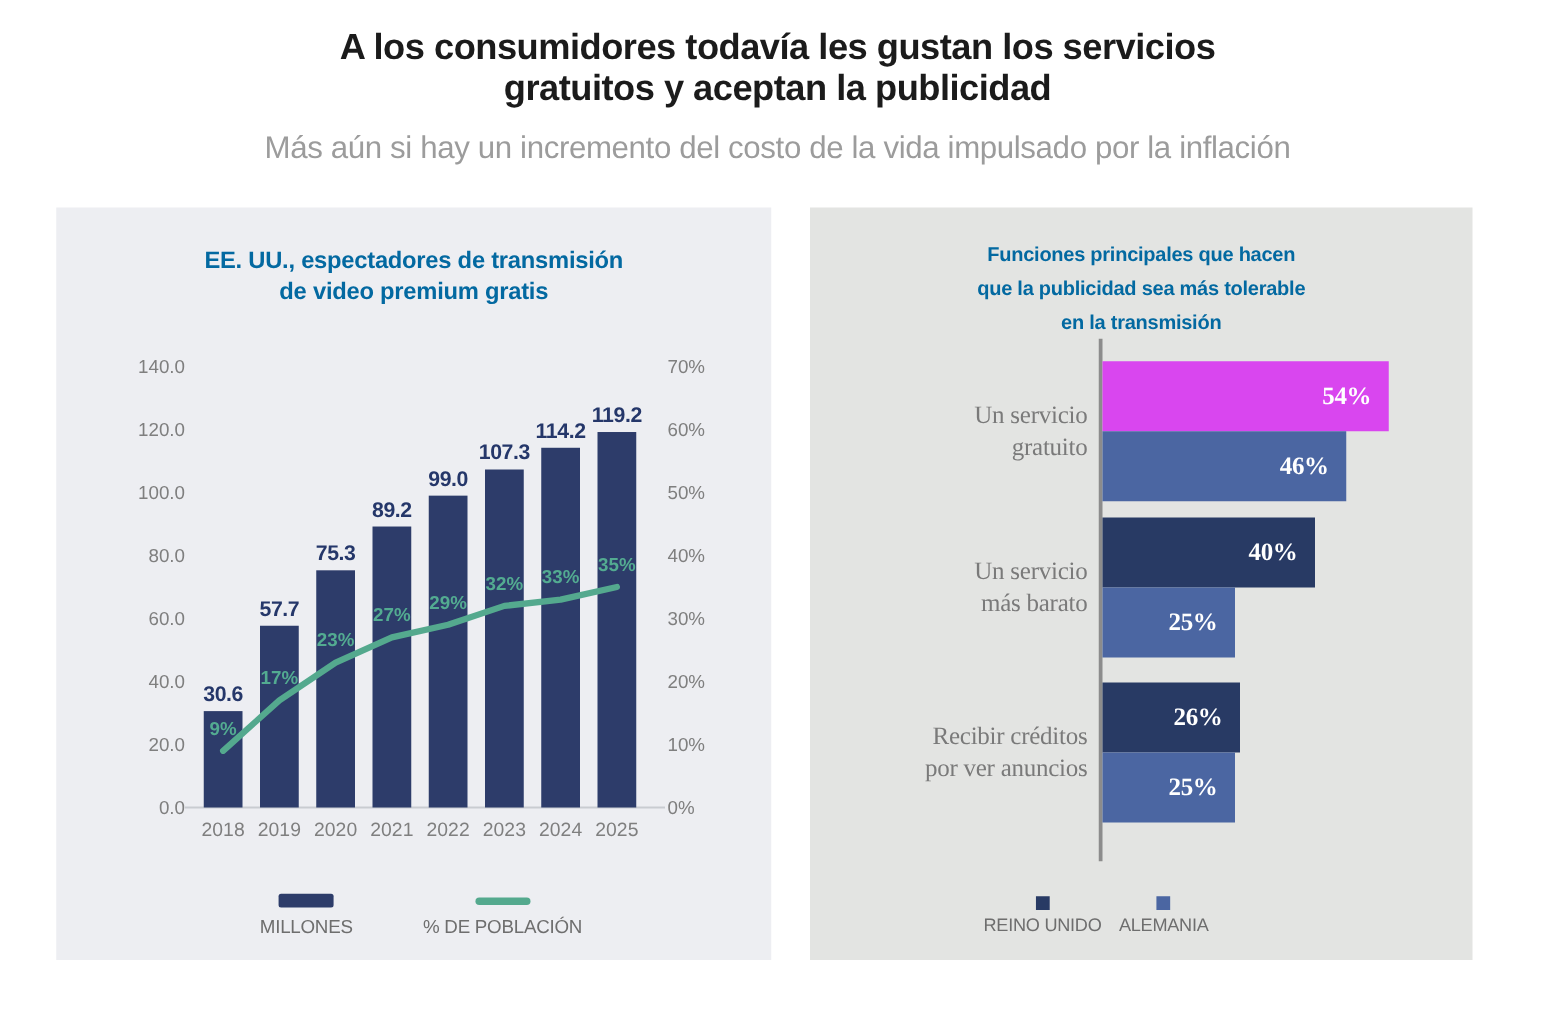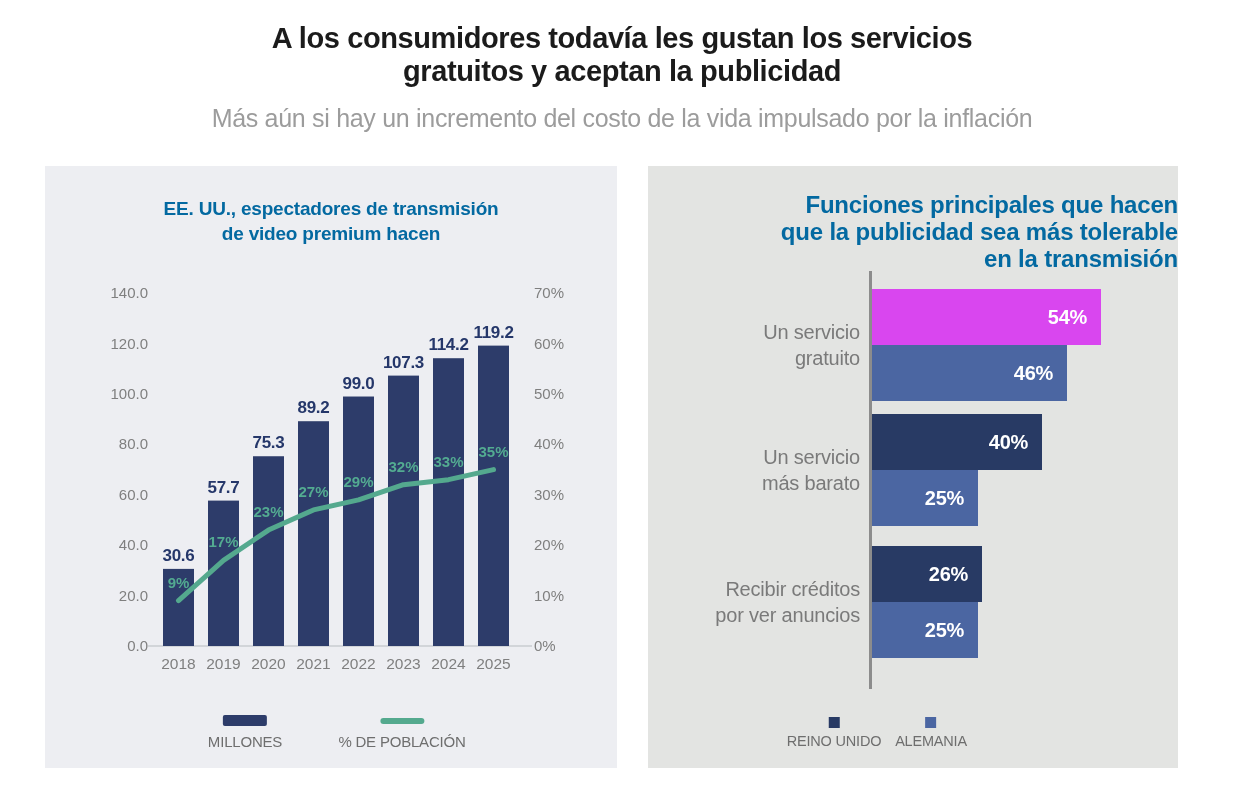--- a/index.html
+++ b/index.html
@@ -17,38 +17,38 @@
     font-size:25px;font-weight:400;color:#9c9c9c;letter-spacing:-0.3px;
   }
   .panel{position:absolute;top:166px;height:602px;}
   .panel-left{left:45px;width:572px;background:#edeef2;}
   .panel-right{left:648px;width:530px;background:#e3e4e2;}
   .panel-title{
     position:absolute;left:0;right:0;text-align:center;
     font-weight:bold;color:#0369a1;letter-spacing:-0.2px;
   }
   .panel-title-left{top:30px;font-size:19px;line-height:25px;}
-  .panel-title-right{top:25px;font-size:24px;line-height:27px;text-align:right;}
+  .panel-title-right{top:25px;font-size:16px;line-height:27px;}
   #left-svg{position:absolute;left:0;top:0;}
   #left-svg text{font-family:"Liberation Sans",sans-serif;}
   .tick{font-size:15px;fill:#7f7f7f;}
   .xlab{font-size:15.5px;fill:#7f7f7f;}
   .barval{font-size:17px;font-weight:bold;fill:#25376a;letter-spacing:-0.3px;}
   .linelab{font-size:15px;font-weight:bold;fill:#53ab91;}
   
   .legend-item{
     position:absolute;top:549px;transform:translateX(-50%);
     display:flex;flex-direction:column;align-items:center;gap:7px;
   }
   .swatch-box{height:11px;display:flex;align-items:center;}
   .swatch-bar{width:44px;height:11px;border-radius:2px;background:#2d3c6a;}
   .swatch-line{width:44px;height:6px;border-radius:3px;background:#54a98e;}
   .legend-label{font-size:15px;color:#6e6e6e;white-space:nowrap;letter-spacing:-0.2px;}
   
-  #right-chart{position:absolute;left:2px;top:0;width:530px;height:438px;}
+  #right-chart{position:absolute;left:12px;top:0;width:530px;height:438px;font-family:Liberation Serif, serif;}
   .vaxis{position:absolute;left:219px;top:105px;width:3px;height:418px;background:#8c8c8c;}
   .cat-label{
     position:absolute;left:0;width:210px;text-align:right;
     font-size:20px;color:#7a7a7a;line-height:26px;white-space:pre-line;
     letter-spacing:-0.2px;
   }
   .hbar{
     position:absolute;display:flex;align-items:center;justify-content:flex-end;
     padding-right:14px;box-sizing:border-box;
     color:#ffffff;font-weight:bold;font-size:20px;letter-spacing:-0.3px;
@@ -67,21 +67,21 @@
 
 <div class="header-title">
   <div>A los consumidores todavía les gustan los servicios</div>
   <div>gratuitos y aceptan la publicidad</div>
 </div>
 <div class="header-subtitle">Más aún si hay un incremento del costo de la vida impulsado por la inflación</div>
 
 <div class="panel panel-left">
   <div class="panel-title panel-title-left">
     <div>EE. UU., espectadores de transmisión</div>
-    <div>de video premium hacen</div>
+    <div>de video premium gratis</div>
   </div>
   <svg id="left-svg" width="572" height="602" viewBox="0 0 572 602">
       <line x1="103" y1="480" x2="487" y2="480" stroke="#c9ccd1" stroke-width="1.5"></line>
       <text x="103" y="132.2" text-anchor="end" class="tick">140.0</text>
       <text x="103" y="182.60000000000002" text-anchor="end" class="tick">120.0</text>
       <text x="103" y="233" text-anchor="end" class="tick">100.0</text>
       <text x="103" y="283.4" text-anchor="end" class="tick">80.0</text>
       <text x="103" y="333.8" text-anchor="end" class="tick">60.0</text>
       <text x="103" y="384.2" text-anchor="end" class="tick">40.0</text>
       <text x="103" y="434.6" text-anchor="end" class="tick">20.0</text>

